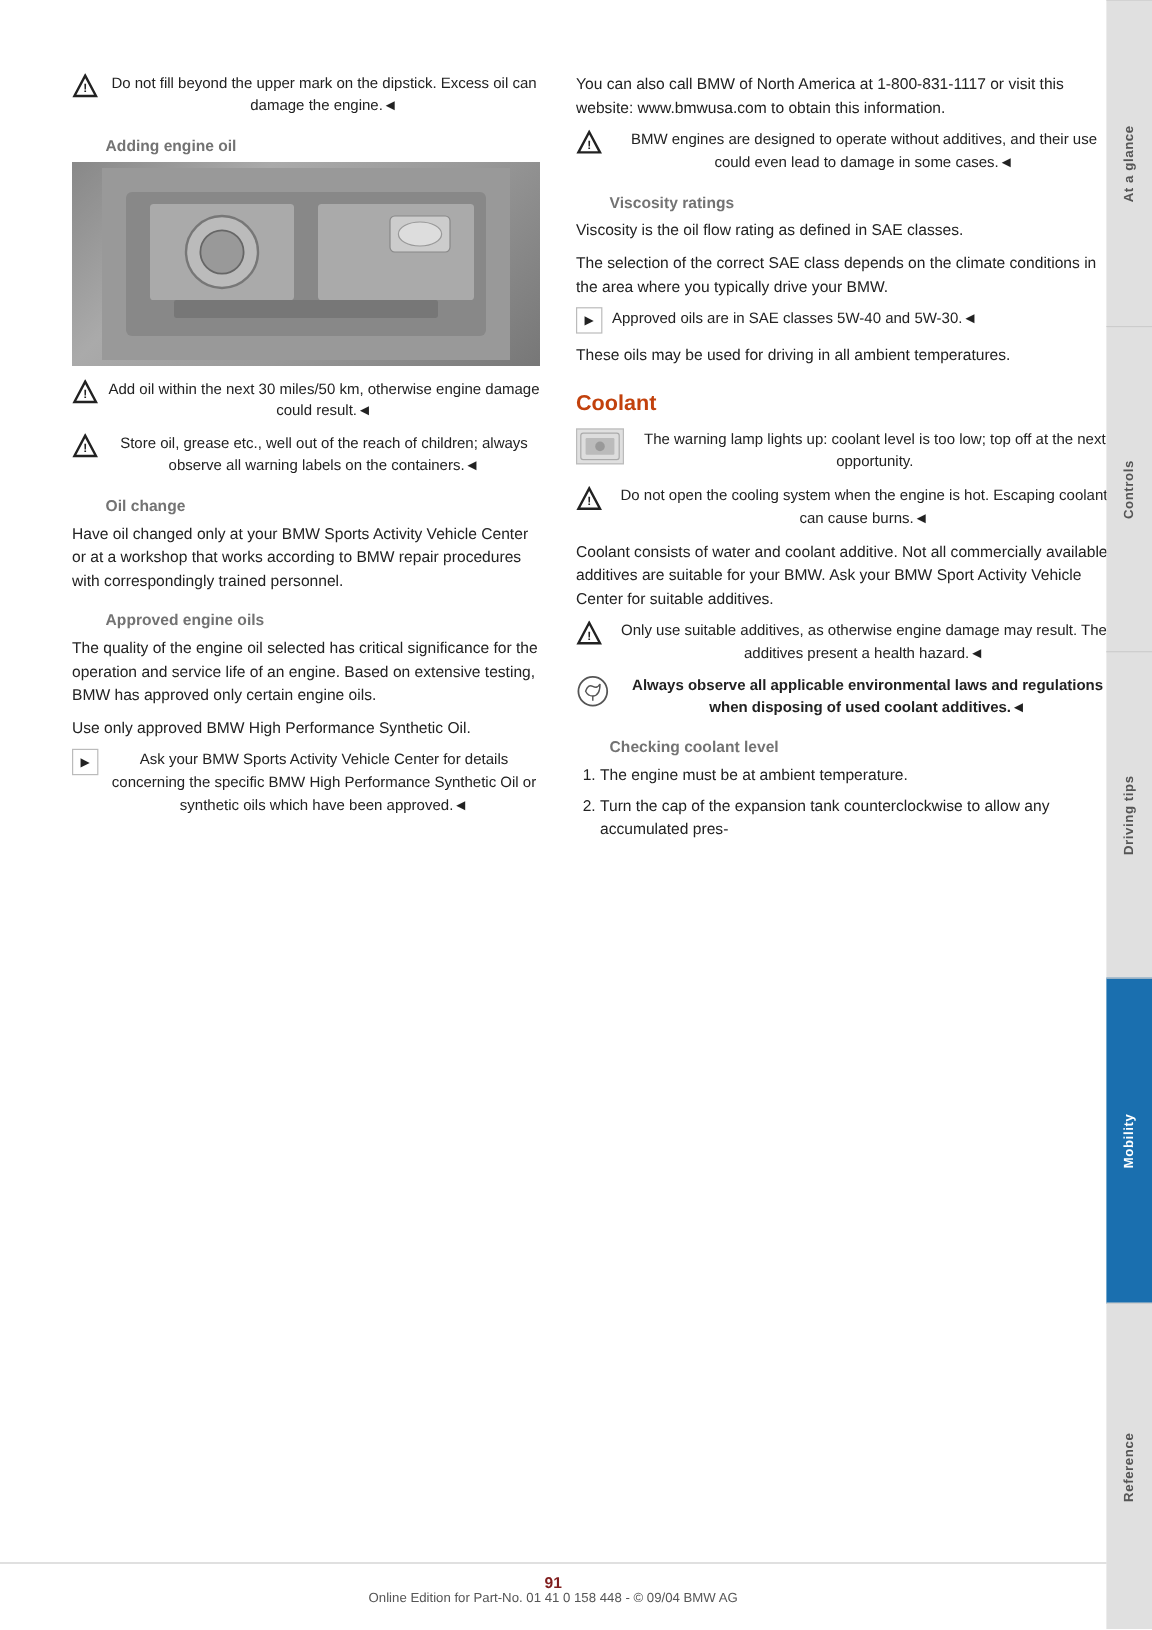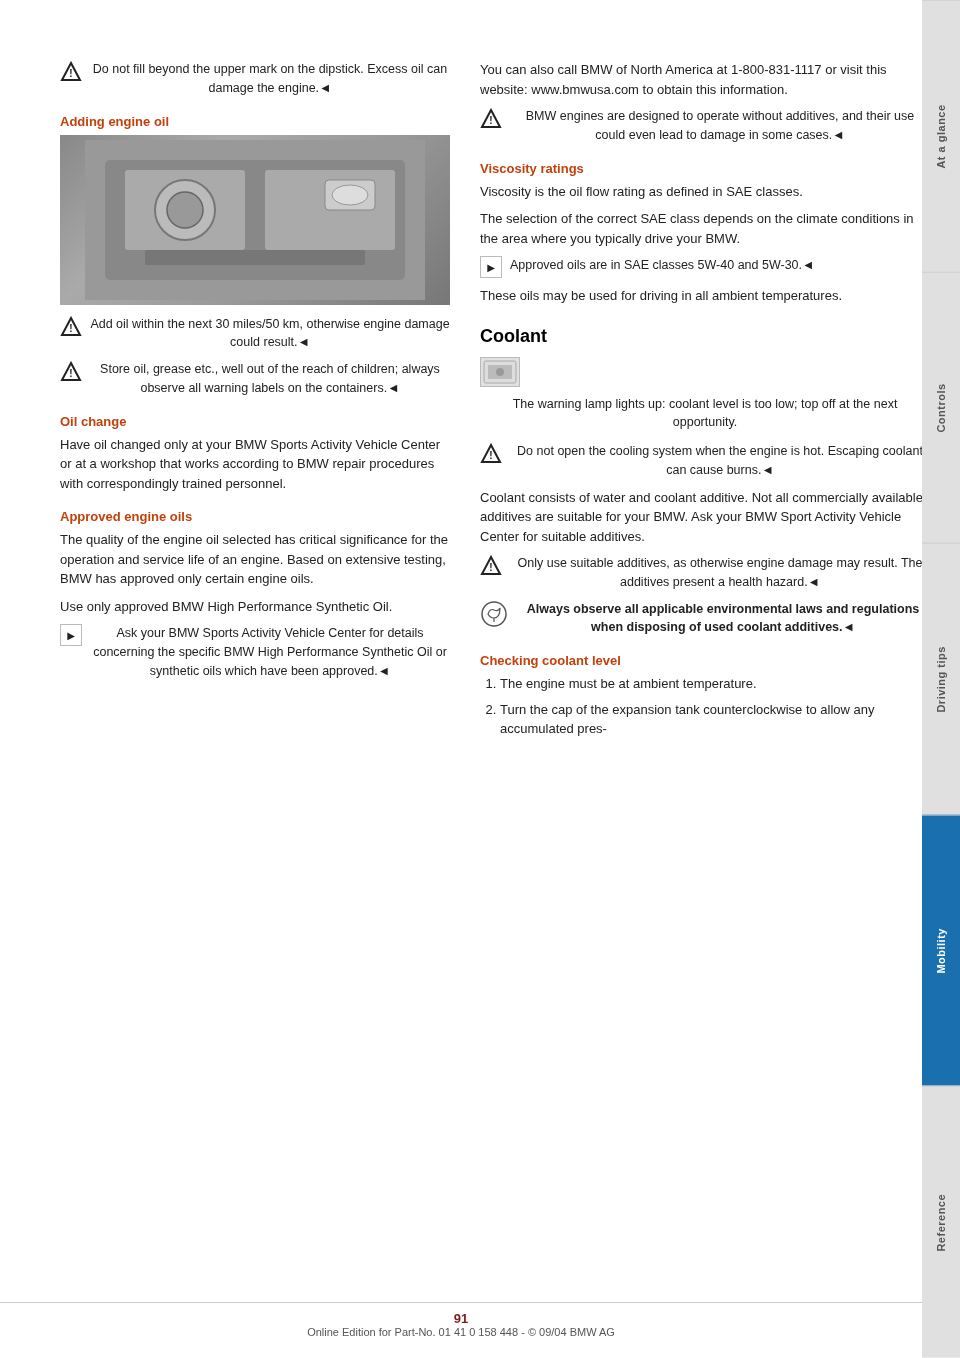--- a/index.html
+++ b/index.html
@@ -57,33 +57,34 @@
       border-bottom: 1px solid #ccc;
       letter-spacing: 0.5px;
     }
 
     .side-tab.active {
       background: #1a6faf;
       color: #fff;
     }
 
     h2.section-title {
-      color: #000000;
+      color: #c2410c;
       font-size: 18px;
       font-weight: bold;
       margin-bottom: 10px;
       margin-top: 20px;
     }
 
     h3.subsection-title {
-      color: #c2410c;
+      color: #737373;
       font-size: 13px;
       font-weight: bold;
       margin-bottom: 6px;
       margin-top: 16px;
+      margin-left: 28px;
     }
 
     p {
       margin-bottom: 8px;
       line-height: 1.5;
     }
 
     .warning-box {
       display: flex;
       align-items: flex-start;
@@ -128,21 +129,20 @@
     .blue-link {
       color: #1a6faf;
       text-decoration: none;
     }
 
     .warning-lamp-box {
       display: flex;
       align-items: flex-start;
       gap: 8px;
       margin-bottom: 10px;
-      flex-direction: column;
     }
 
     .lamp-icon {
       width: 40px;
       height: 30px;
       background: #e0e0e0;
       border: 1px solid #bbb;
       flex-shrink: 0;
       display: flex;
       align-items: center;

